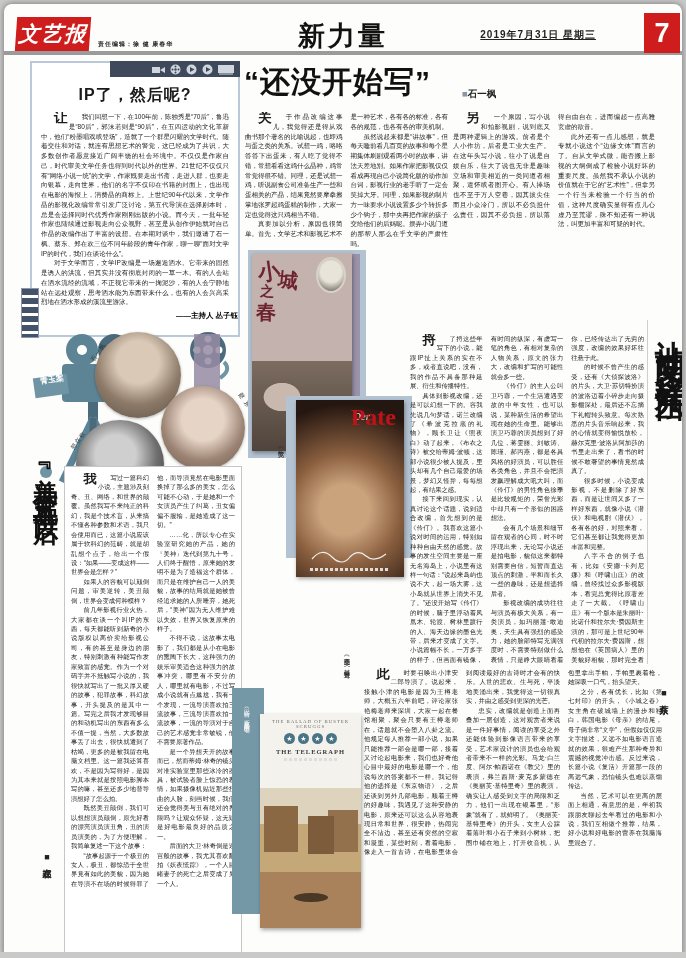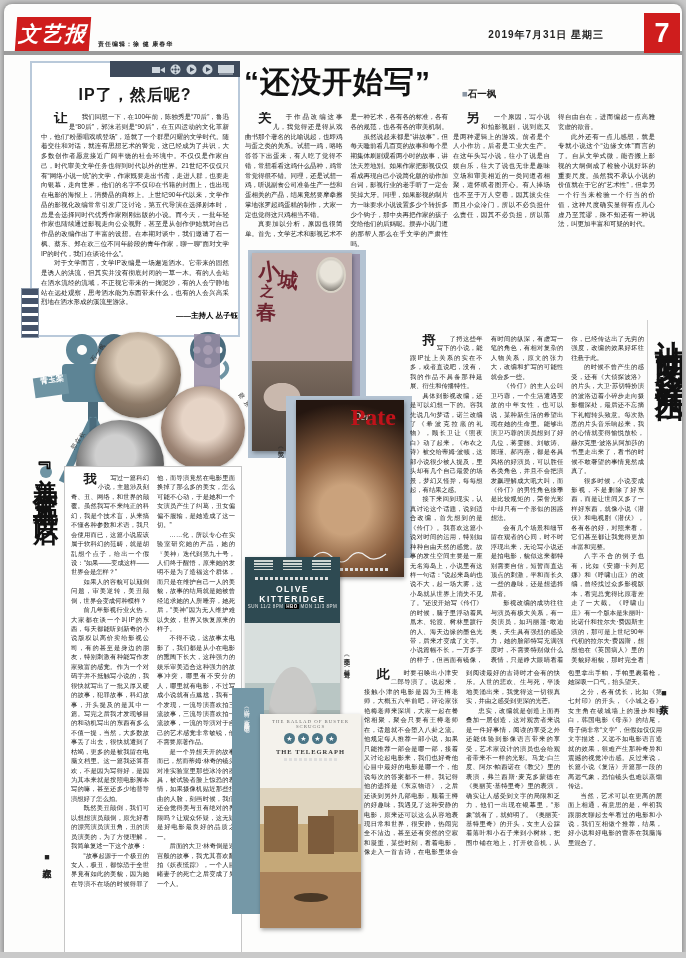--- a/index.html
+++ b/index.html
@@ -66,21 +66,22 @@
      background:repeating-linear-gradient(#cfd6d2 0 1.5px,transparent 1.5px 3px);}
   .deco-bar{background:repeating-linear-gradient(90deg,#ddd 0 3px,transparent 3px 5px);height:3px;}
 </style>
 </head>
 <body>
 
 <div class="page">
 
   <div class="abs masthead" style="left:12px;top:13px;width:74px;height:34px;">文艺报</div>
   <div class="abs editors" style="left:94px;top:36px;">责任编辑：徐 健  康春华</div>
-  <div class="abs date" style="right:78px;top:24px;">2019年7月31日  星期三</div>
+  <div class="abs section-title" style="left:0;right:0;top:14px;text-align:center;">新力量</div>
+  <div class="abs date" style="right:86px;top:24px;text-decoration:underline;">2019年7月31日  星期三</div>
   <div class="abs header-rule" style="left:0;top:47px;width:678px;"></div>
   <div class="abs pagenum" style="right:2px;top:9px;width:36px;height:40px;">7</div>
 
   <div class="abs intro-box" style="left:26px;top:57px;width:206px;height:272px;">
     <div class="abs icon-bar" style="right:-2px;top:-2px;width:118px;height:16px;">
       <span>
           <svg width="13" height="9">
             <rect x="0" y="2" width="8" height="6" fill="#cfd6dd"></rect>
             <polygon points="8,5 13,2 13,8" fill="#cfd6dd"></polygon>
           </svg>
@@ -221,33 +222,20 @@
       <p>会有几个场景和细节留在观者的心间，时不时浮现出来，无论写小说还是拍电影，貌似这来都特别需要自信，短暂而直达顶点的刺激，平和而长久一些的趣味，还是想选择后者。</p>
       <p>影视改编的成功往往与演员有极大关系，有一类演员，如玛丽莲·敢迪奥，天生具有强烈的感染力，她的脸部特写充满强度时，不需要特别做什么表情，只是睁大眼睛看着你，已经传达出了无穷的强度，改编的效果好坏往往悬于此。</p>
       <p>的时候不曾产生的感受，还有《大侦探波洛》的片头，大卫·苏切特扮演的波洛迈着小碎步走向摄影棚深处，最后还不忘摘下礼帽转头致意。每次熟悉的片头音乐响起来，我的心情就变得愉悦放松，赫尔克里·波洛从阿加莎的书里走出来了，看书的时候不敢奢望的事情竟然成真了。</p>
       <p>很多时候，小说变成影视，不是删除了好东西，而是让世间又多了一样好东西，就像小说《潜伏》和电视剧《潜伏》，各有各的好，对照来看，它们甚至都让我觉得更加丰富和完整。</p>
       <p>八字不合的例子也有，比如《安娜·卡列尼娜》和《呼啸山庄》的改编，曾经找过众多影视版本，看完总觉得比原著差走了一大截。《呼啸山庄》有一个版本是朱丽叶·比诺什和拉尔夫·费因斯主演的，那可是上世纪90年代初的拉尔夫·费因斯，想想他在《英国病人》里的美貌好相貌，那时完全看不出具有演绎伏地魔的潜质——说是人间理想也罢，两位演员身上都带着一段天赋的神秘气质，贴合小说的感觉，他们的演出也是动人的，加上乱石、荒原、长云、暴风雪，整个气氛是对的，可惜情感还是被视像简化了。此时，文字的慢，文字的间隙，就体现出优势来了。</p>
     </div>
   <div class="abs vrule" style="left:643px;top:316px;height:344px;"></div>
   <div class="abs vert cai-title" style="left:645px;top:312px;height:352px;">让世间又多一样好东西</div>
   <div class="abs vbyline" style="left:653px;top:684px;height:56px;">■蔡东</div>
 
-  <div class="abs poster" style="left:241px;top:553px;width:95px;height:224px;background:#2e4a52;z-index:2;">
-    <div class="credit-bars">
-        <i></i>
-        <i></i>
-        <i></i>
-      </div>
-    <div class="deco-bar" style="margin:4px 10px;"></div>
-    <div class="ok-title">OLIVE KITTERIDGE</div>
-    <div class="ok-sub"><span>SUN 11/2 8PM </span><b>HBO</b><span> MON 11/3 8PM</span></div>
-    <div class="abs" style="left:0;bottom:0;width:100%;height:158px;background:linear-gradient(#d8dfdd 0 38%,#b9c6c4 38% 55%,#a7b5b2 55% 100%);">
-      <div class="abs" style="left:24px;top:44px;width:48px;height:120px;border-radius:50% 50% 0 0/40% 40% 0 0;background:radial-gradient(circle at 50% 22%,#c9c9c7 0 26%,#8f8e8a 40%,#6d6f6e);"></div>
-    </div>
-  </div>
   <div class="abs vert caption" style="left:338px;top:648px;z-index:2;">《奥丽芙·基特里奇》</div>
 
   <div class="abs tealblock" style="left:228px;top:684px;width:32px;height:226px;z-index:3;"></div>
   <div class="abs vert caption light" style="left:238px;top:700px;z-index:4;font-size:5.8px;">《巴斯特·斯克鲁格斯的歌谣》</div>
   <div class="abs poster" style="left:256px;top:710px;width:101px;height:214px;background:#f4f2ec;z-index:4;">
     <div class="bs-title" style="margin-top:5px;">THE BALLAD OF BUSTER SCRUGGS</div>
     <div class="star-row" style="margin-top:4px;">
         <span class="star">★</span>
         <span class="star">★</span>
         <span class="star">★</span>

